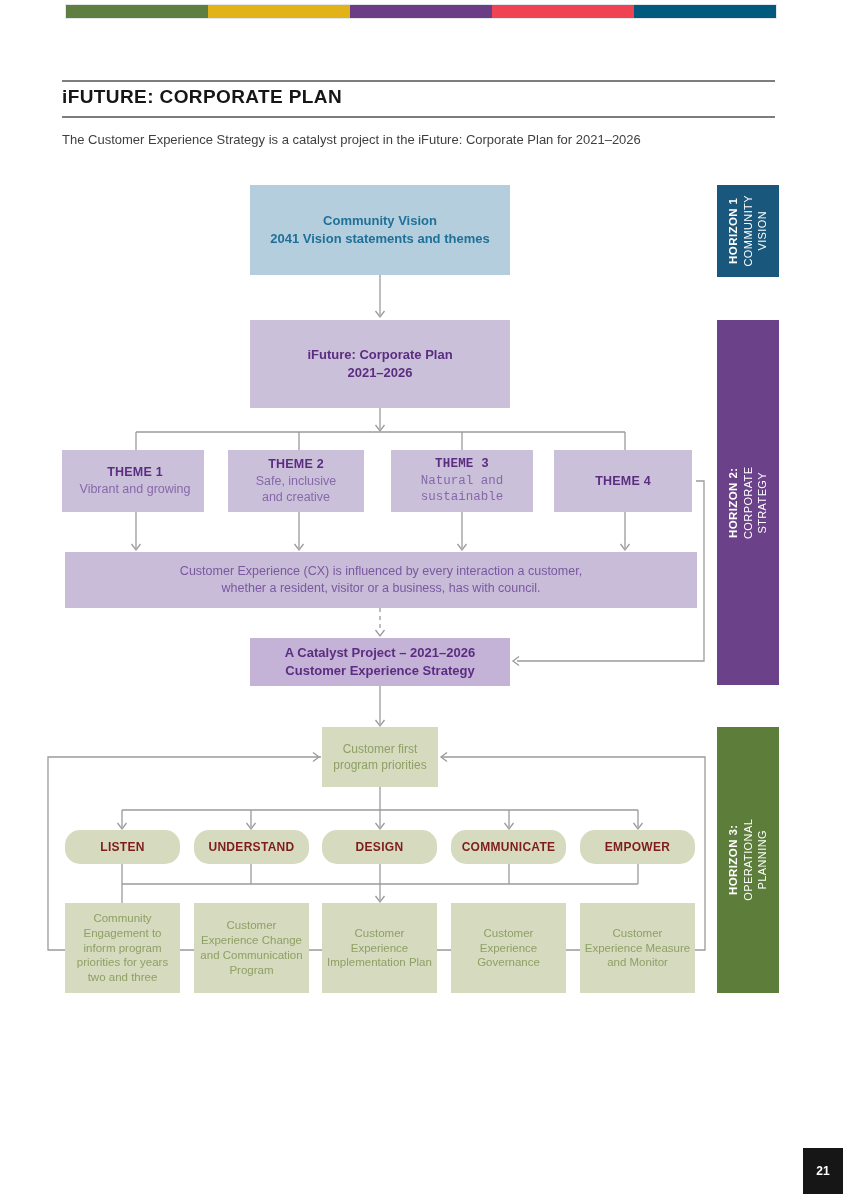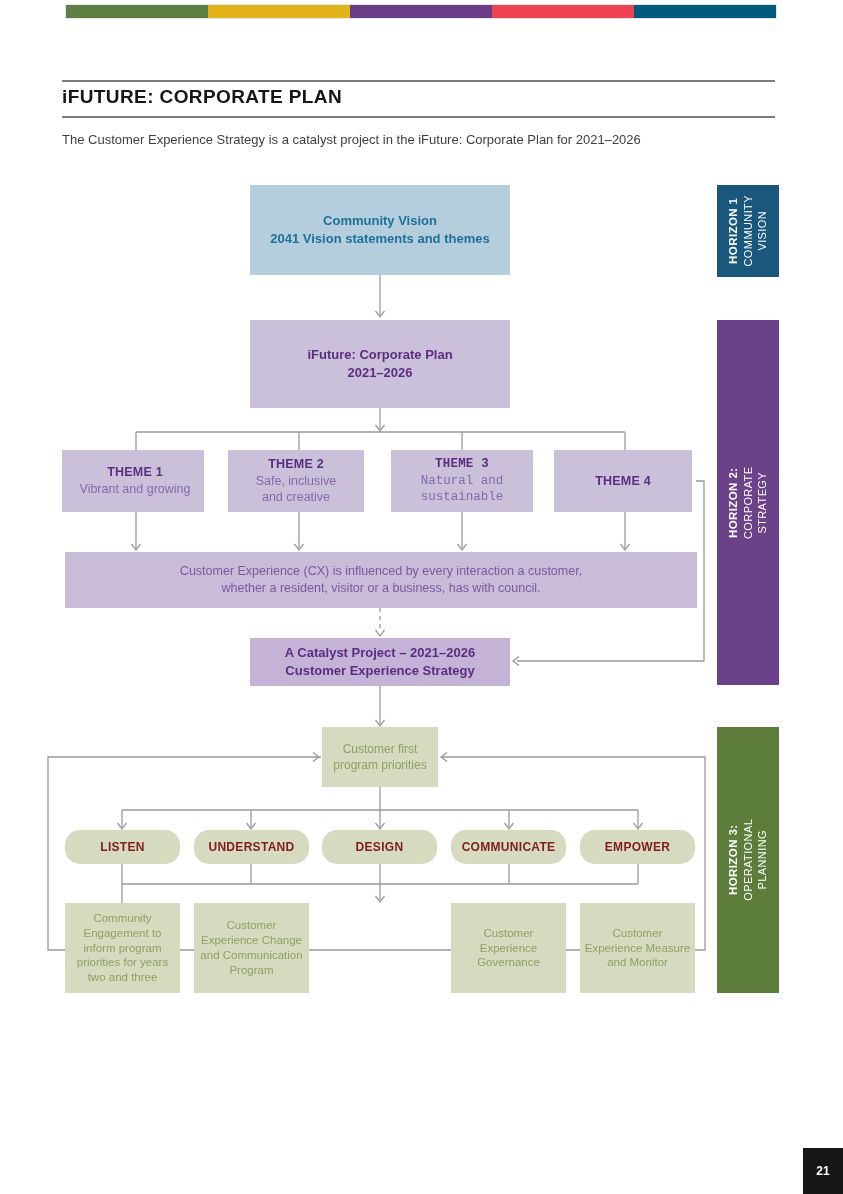--- a/index.html
+++ b/index.html
@@ -163,18 +163,19 @@
   </div>
 
   <div class="bx grn-bx pillar" style="left:65px;top:830px;width:115px;height:34px;">LISTEN</div>
   <div class="bx grn-bx pillar" style="left:194px;top:830px;width:115px;height:34px;">UNDERSTAND</div>
   <div class="bx grn-bx pillar" style="left:322px;top:830px;width:115px;height:34px;">DESIGN</div>
   <div class="bx grn-bx pillar" style="left:451px;top:830px;width:115px;height:34px;">COMMUNICATE</div>
   <div class="bx grn-bx pillar" style="left:580px;top:830px;width:115px;height:34px;">EMPOWER</div>
 
   <div class="bx grn-bx prog" style="left:65px;top:903px;width:115px;height:90px;">Community Engagement to inform program priorities for years two and three</div>
   <div class="bx grn-bx prog" style="left:194px;top:903px;width:115px;height:90px;">Customer Experience Change and Communication Program</div>
+  <div class="bx grn-bx prog" style="left:322px;top:903px;width:115px;height:90px;">Customer Experience Implementation Plan</div>
   <div class="bx grn-bx prog" style="left:451px;top:903px;width:115px;height:90px;">Customer Experience Governance</div>
   <div class="bx grn-bx prog" style="left:580px;top:903px;width:115px;height:90px;">Customer Experience Measure and Monitor</div>
 
   <div id="pagenum" class="abs" style="background: rgb(22, 22, 22);">21</div>
 
 </div>
 
 </body></html>

